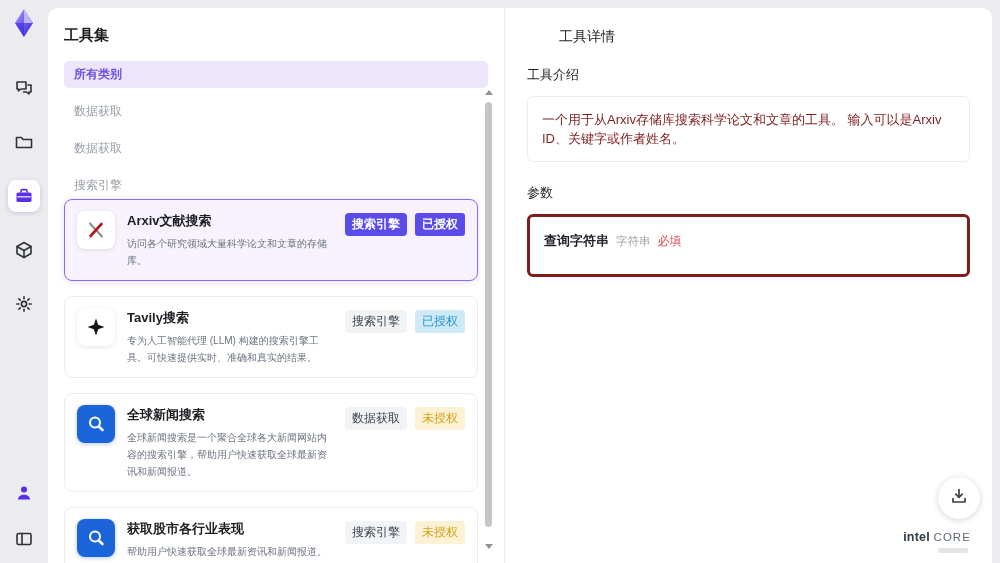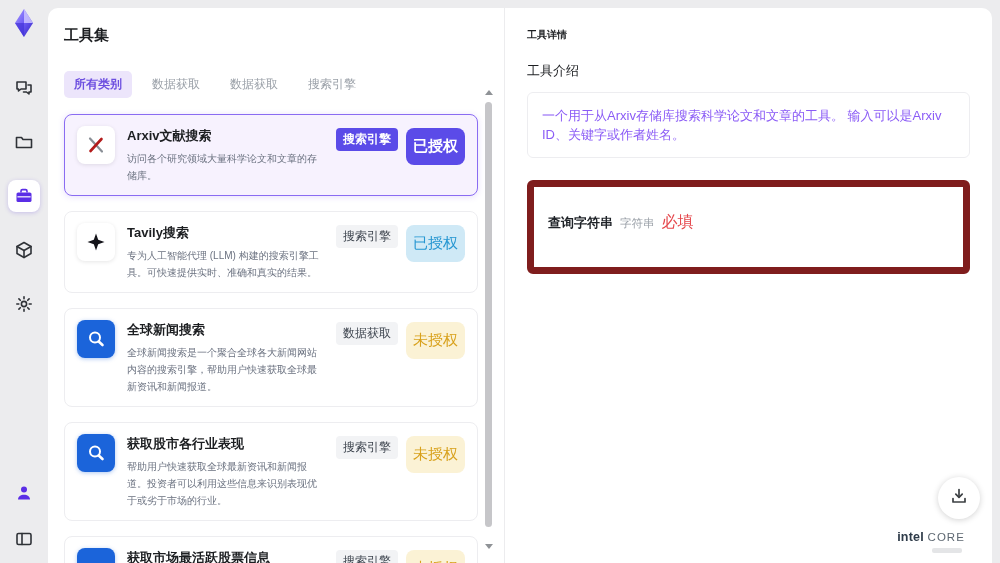--- a/index.html
+++ b/index.html
@@ -17,62 +17,62 @@
   .logo{width:30px;height:30px;margin-bottom:34px;}
   .side-icons{display:flex;flex-direction:column;align-items:center;gap:22px;flex:0 0 auto;}
   .side-btn{width:32px;height:32px;display:flex;align-items:center;justify-content:center;border-radius:8px;cursor:pointer;}
   .side-btn svg{display:block;}
   .side-btn.active{background:#fff;box-shadow:0 1px 4px rgba(90,60,220,.25);}
   .side-bottom{margin-top:auto;display:flex;flex-direction:column;align-items:center;gap:14px;}
 
   
   .main{position:absolute;left:48px;top:8px;width:944px;height:555px;background:#fff;border-radius:10px 10px 0 0;display:flex;overflow:hidden;}
   .list-pane{width:457px;border-right:1px solid #ececee;position:relative;padding:18px 16px 0 16px;overflow:hidden;}
-  .page-title{font-size:15px;font-weight:bold;margin-bottom:26px;}
-  .tabs{display:flex;gap:10px;margin-bottom:16px;}
+  .page-title{font-size:15px;font-weight:bold;margin-bottom:16px;}
+  .tabs{display:flex;gap:10px;flex-direction:column;}
   .tab{font-size:12px;color:#9aa0a8;padding:5px 10px;border-radius:5px;cursor:pointer;white-space:nowrap;}
   .tab.active{background:#ece5fb;color:#6d4fe0;font-weight:bold;}
 
   .tool-list{display:flex;flex-direction:column;gap:15px;width:414px;}
   .tool-card{border:1px solid #ededf0;border-radius:8px;background:#fff;padding:11px 12px;display:flex;gap:12px;cursor:pointer;}
   .tool-card.selected{border:1.5px solid var(--selected-border);background:var(--selected-bg);box-shadow:0 1px 6px rgba(120,80,240,.18);}
   .tool-icon{width:38px;height:38px;border-radius:8px;flex:0 0 38px;display:flex;align-items:center;justify-content:center;background:#fff;box-shadow:0 1px 4px rgba(0,0,0,.10);}
   .tool-icon.blue{background:var(--icon-blue);box-shadow:0 1px 4px rgba(27,100,218,.35);}
   .tool-mid{flex:1;min-width:0;}
   .tool-title{font-size:13px;font-weight:bold;margin:1px 0 5px 0;}
   .tool-desc{font-size:10px;line-height:17px;color:#6b7280;}
   .tool-right{display:flex;gap:8px;align-items:flex-start;flex:0 0 auto;padding-top:2px;}
   .cat-badge{font-size:12px;color:#3f4650;background:#f2f3f5;border-radius:4px;padding:3px 7px;white-space:nowrap;}
-  .status-badge{font-size:15px;border-radius:8px;padding:9px 7px;white-space:nowrap;}
+  .status-badge{font-size:12px;border-radius:3px;padding:3px 7px;white-space:nowrap;}
   .status-badge.authorized{background:var(--authorized-bg);color:var(--authorized-text);}
   .status-badge.unauthorized{background:var(--unauthorized-bg);color:var(--unauthorized-text);}
   .selected .cat-badge,.selected .status-badge{background:var(--accent);color:#fff;font-weight:bold;}
 
   
   .scrollbar{position:absolute;right:11px;top:82px;bottom:14px;width:9px;}
   .scroll-arrow{width:0;height:0;border-left:4px solid transparent;border-right:4px solid transparent;margin:0 auto;}
   .scroll-arrow.up{border-bottom:5px solid #8f9296;}
   .scroll-arrow.down{border-top:5px solid #8f9296;position:absolute;bottom:0;left:0;right:0;margin:auto;}
   .scroll-thumb{position:absolute;top:12px;bottom:22px;left:1px;width:7px;background:#c6c6c9;border-radius:4px;}
 
   
   .detail-pane{flex:1;padding:20px 22px;position:relative;}
-  .detail-title{font-size:10px;font-weight:bold;margin-bottom:20px;}
+  .detail-title{font-size:14px;font-weight:normal;margin-bottom:20px;margin-left:32px;}
   .section-title{font-size:13px;font-weight:normal;margin-bottom:12px;}
-  .info-box{border:1px solid #ededf0;border-radius:6px;padding:13px 14px;font-size:13px;color:#8b5cf6;line-height:19px;margin-bottom:22px;}
-  .param-box{border:7px solid #7f1d1d;border-radius:6px;padding:25px 14px;}
+  .info-box{border:1px solid #ededf0;border-radius:6px;padding:13px 14px;font-size:13px;color:#7f1d1d;line-height:19px;margin-bottom:22px;}
+  .param-box{border:3px solid #7f1d1d;border-radius:6px;padding:15px 14px;}
   .param-head{display:flex;align-items:baseline;gap:7px;margin-bottom:9px;}
   .param-name{font-size:13px;font-weight:bold;color:#1f2328;}
   .param-type{font-size:11.5px;color:#9aa0a8;}
-  .param-required{font-size:16px;color:#e5484d;}
+  .param-required{font-size:12px;color:#e5484d;}
   .param-desc{font-size:12.5px;color:#4a4f57;}
 
   
   .fab{position:absolute;right:12px;bottom:44px;width:42px;height:42px;border-radius:50%;background:#fff;box-shadow:0 1px 6px rgba(0,0,0,.18);display:flex;align-items:center;justify-content:center;cursor:pointer;}
-  .brand{position:absolute;right:26px;bottom:10px;width:70px;text-align:center;margin-left:44px;}
+  .brand{position:absolute;right:20px;bottom:10px;width:70px;text-align:center;margin-left:44px;}
   .brand-line{font-size:12.5px;color:#2e3b49;letter-spacing:.2px;}
   .brand-intel{font-weight:bold;}
   .brand-core{text-transform:uppercase;font-size:11.5px;color:#5d6771;letter-spacing:1px;}
   .brand-decor{width:30px;height:5px;background:#e4e5e7;border-radius:2px;margin:3px 4px 0 auto;}
 </style>
 </head>
 <body>
 
 <div class="sidebar">
   <div class="logo">
@@ -250,20 +250,21 @@
       <div class="scroll-arrow down"></div>
     </div>
   </div>
 
   <div class="detail-pane">
     <div class="detail-title">工具详情</div>
 
     <div class="section-title">工具介绍</div>
     <div class="info-box">一个用于从Arxiv存储库搜索科学论文和文章的工具。 输入可以是Arxiv ID、关键字或作者姓名。</div>
 
+    <div class="section-title">参数</div>
     <div class="param-box">
       <div class="param-head">
         <span class="param-name">查询字符串</span>
         <span class="param-type">字符串</span>
         <span class="param-required">必填</span>
       </div>
     </div>
 
     <div class="fab">
       <span>

